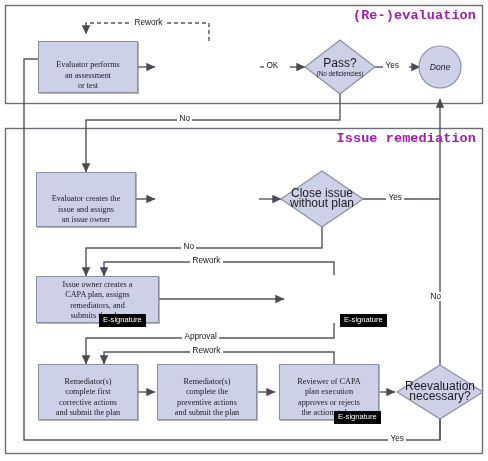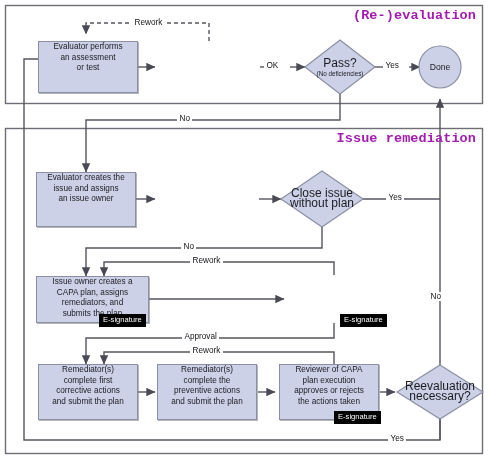--- a/index.html
+++ b/index.html
@@ -1,19 +1,19 @@
 <!DOCTYPE html>
 <html><head>
 <meta charset="utf-8">
 <style>
   html,body{margin:0;padding:0;background:#ffffff;}
   body{width:488px;height:461px;font-family:"Liberation Sans",sans-serif;}
   #root{position:relative;width:488px;height:461px;overflow:hidden;background:#fff;}
   svg.layer{position:absolute;left:0;top:0;width:488px;height:461px;}
-  .node{position:absolute;box-sizing:border-box;display:flex;align-items:flex-start;justify-content:center;text-align:center;}
+  .node{position:absolute;box-sizing:border-box;display:flex;align-items:flex-end;justify-content:center;text-align:center;font-family:Liberation Serif, serif;}
   .proc{background:#ccd1e7;border:1px solid #8b8fa3;box-shadow:1px 1px 0 rgba(120,120,130,.55);}
   .proc.dashed{background:#d2d6ea;border:1px dashed #6f7386;box-shadow:none;}
   .proc .txt{font-size:8.2px;line-height:10.6px;color:#1b1b20;padding:0 3px;}
   .panel-title{position:absolute;font-size:13.5px;font-weight:bold;color:#a21caf;letter-spacing:.1px;font-family:Liberation Mono, monospace;}
   .esig{position:absolute;background:#000;color:#fff;font-size:7.6px;line-height:10px;padding:1px 4px 1.5px 4px;white-space:nowrap;font-weight:normal;}
   .dlabel{position:absolute;font-size:12px;line-height:10.4px;color:#1b1b20;text-align:center;white-space:nowrap;}
   .dlabel.sub{font-size:6.3px;}
   .elabel{position:absolute;font-size:8.2px;color:#15151a;background:#fff;padding:0 2.5px;white-space:nowrap;}
   .circ-label{position:absolute;font-size:8.6px;color:#1b1b20;white-space:nowrap;}
 </style>
@@ -89,37 +89,37 @@
   <svg class="layer" style="pointer-events:none" viewBox="0 0 488 461" xmlns="http://www.w3.org/2000/svg">
     <polygon points="340,40 375,67 340,94 305,67" fill="#ccd1e7" stroke="#8b8fa3" stroke-width="1.2"></polygon>
     <polygon points="322,171 363,199 322,227 281,199" fill="#ccd1e7" stroke="#8b8fa3" stroke-width="1.2"></polygon>
     <polygon points="440,365 483,392 440,419 397,392" fill="#ccd1e7" stroke="#8b8fa3" stroke-width="1.2"></polygon>
     <circle cx="440" cy="67" r="21" fill="#ccd1e7" stroke="#8b8fa3" stroke-width="1.2"></circle>
   </svg>
 
   <div class="dlabel" style="left:305px;top:58px;width:70px;">Pass?</div>
   <div class="dlabel sub" style="left:300px;top:69px;width:80px;">(No deficiencies)</div>
 
-  <div class="circ-label" style="left:420px;top:62px;width:40px;text-align:center;">Done</div>
+  <div class="circ-label" style="left:420px;top:62px;width:40px;text-align:center;font-style:italic;">Done</div>
 
   <div class="node proc" style="left:36px;top:172px;width:100px;height:55px;">
     <div class="txt">
       <span>Evaluator creates the</span><br>
       <span>issue and assigns</span><br>
       <span>an issue owner</span>
     </div>
   </div>
 
 
   <div class="dlabel" style="left:282px;top:188px;width:80px;">
     <span>Close issue</span><br>
     <span>without plan</span>
   </div>
 
-  <div class="node proc" style="left:36px;top:276px;width:113px;height:47px;">
+  <div class="node proc" style="left:36px;top:276px;width:123px;height:47px;">
     <div class="txt">
       <span>Issue owner creates a</span><br>
       <span>CAPA plan, assigns</span><br>
       <span>remediators, and</span><br>
       <span>submits the plan</span>
     </div>
   </div>
   <div class="esig" style="left:99px;top:314px;">E-signature</div>
 
   <div class="esig" style="left:340px;top:314px;">E-signature</div>

